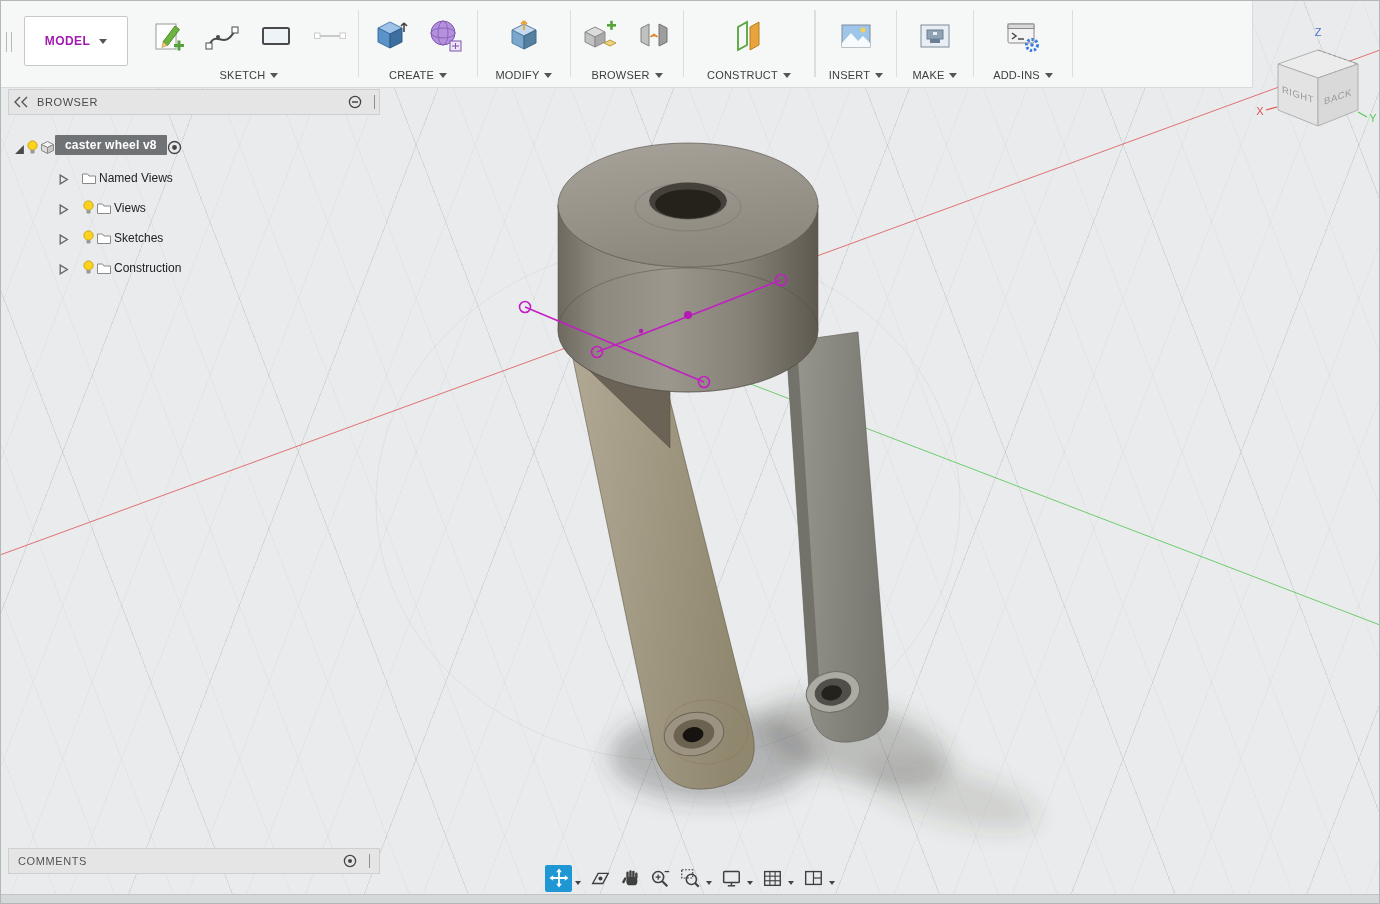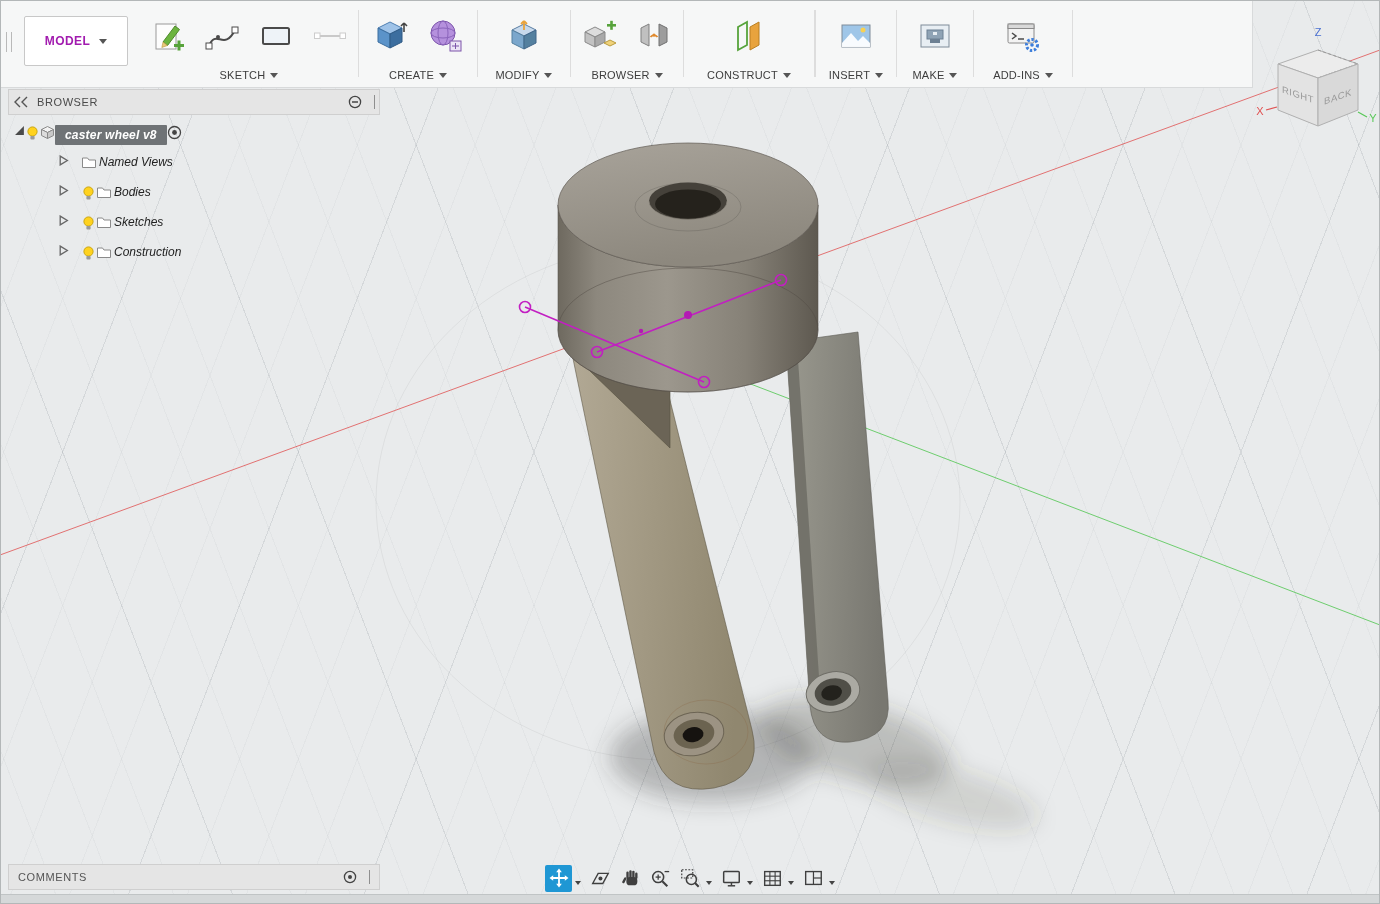--- a/index.html
+++ b/index.html
@@ -55,41 +55,41 @@
   
   .browser { position:absolute; left:8px; top:89px; width:372px; z-index:5; }
   .panel-header {
     height:26px; background:#e5e5e5; border:1px solid #cfcfcf;
     display:flex; align-items:center; gap:8px; padding:0 4px;
     font-size:11px; color:#4a4a4a; letter-spacing:.6px;
   }
   .panel-header .spacer { flex:1; }
   .hgrip { width:1px; height:14px; background:#8f8f8f; margin-left:4px; }
   .tree { margin-top:10px; }
-  .trow { height:30px; display:flex; align-items:flex-start; padding-left:6px; font-size:12px; color:#222;font-style:italic; }
+  .trow { height:30px; display:flex; align-items:flex-end; padding-left:6px; font-size:12px; color:#222; }
   .trow.child { padding-left:50px; }
   .rootlabel {
     background:#6f7376; color:#ffffff; font-weight:bold; font-size:12px;
     padding:3px 10px; border-radius:1px; letter-spacing:.2px;
   }
   .tlabel { padding-left:2px; }
 
   
   .viewcube { position:absolute; left:1250px; top:20px; width:130px; height:118px; z-index:5; }
 
   
   .navbar { position:absolute; left:545px; bottom:12px; height:28px; z-index:6;
     display:flex; align-items:center; gap:3px; }
   .nav-btn { width:27px; height:27px; display:flex; align-items:center; justify-content:center; border-radius:2px; }
   .nav-btn.selected { background:#1f97d4; }
   .nav-caret { width:0; height:0; border-left:3.5px solid transparent; border-right:3.5px solid transparent;
     border-top:4.5px solid #444; margin:10px 2px 0 0; }
 
   
-  .comments { position:absolute; left:8px; bottom:14px; width:372px; height:26px; z-index:6;
+  .comments { position:absolute; left:8px; bottom:30px; width:372px; height:26px; z-index:6;
     background:#e5e5e5; border:1px solid #cfcfcf; display:flex; align-items:center; gap:8px;
     padding:0 9px; font-size:11px; color:#555; letter-spacing:.6px; }
   .comments .spacer { flex:1; }
 
   .bottom-strip { position:absolute; left:0; right:0; bottom:0; height:10px; z-index:5;
     background:#d5d8d9; border-top:1px solid #c0c4c5; }
   .frame { position:absolute; inset:0; border:1px solid #b3b7b8; pointer-events:none; z-index:99; }
 </style>
 </head>
 <body>
@@ -427,21 +427,21 @@
       <svg width="11" height="11" viewBox="0 0 10 10">
         <polygon points="2,1 8.5,5 2,9" fill="none" stroke="#666" stroke-width="1.2"></polygon>
       </svg>
       <svg width="15" height="16" viewBox="0 0 15 16" style="margin-left:12px">
         <circle cx="7.5" cy="6.5" r="4.6" fill="#ffd21e" stroke="#c9a50f"></circle>
         <rect x="5.4" y="11" width="4.2" height="3.4" rx="1" fill="#9a9a9a"></rect>
       </svg>
       <svg width="16" height="14" viewBox="0 0 16 14">
         <path d="M1.5 3 h5 l1.5 2 h6.5 v7.5 h-13 Z" fill="#ffffff" stroke="#8a8a8a"></path>
       </svg>
-      <span class="tlabel">Bodies</span>
+      <span class="tlabel">Views</span>
     </div>
 
 
     <div class="trow child">
       <svg width="11" height="11" viewBox="0 0 10 10">
         <polygon points="2,1 8.5,5 2,9" fill="none" stroke="#666" stroke-width="1.2"></polygon>
       </svg>
       <svg width="15" height="16" viewBox="0 0 15 16" style="margin-left:12px">
         <circle cx="7.5" cy="6.5" r="4.6" fill="#ffd21e" stroke="#c9a50f"></circle>
         <rect x="5.4" y="11" width="4.2" height="3.4" rx="1" fill="#9a9a9a"></rect>

